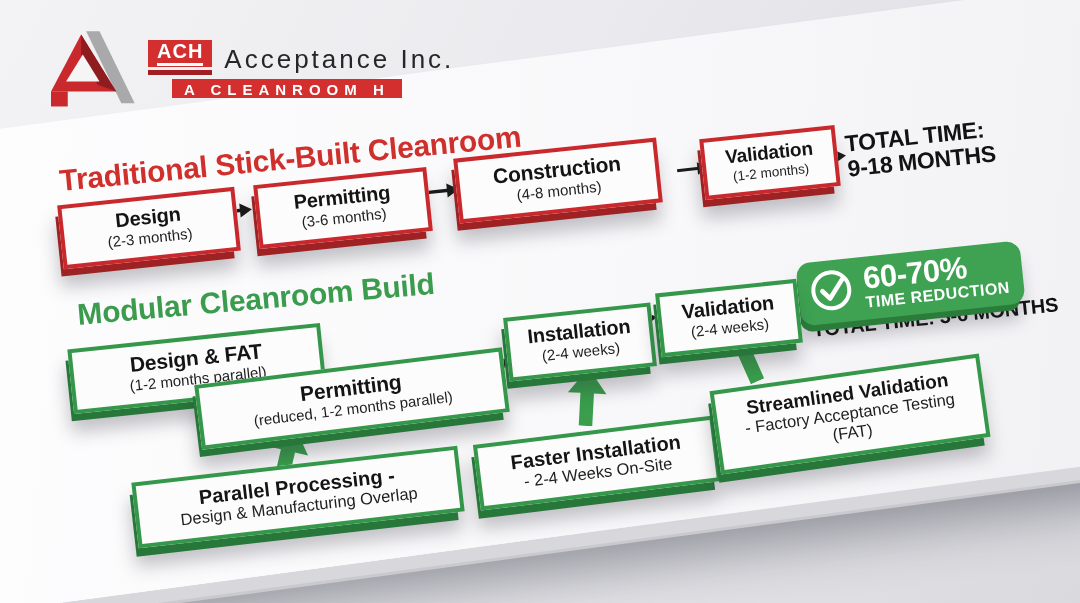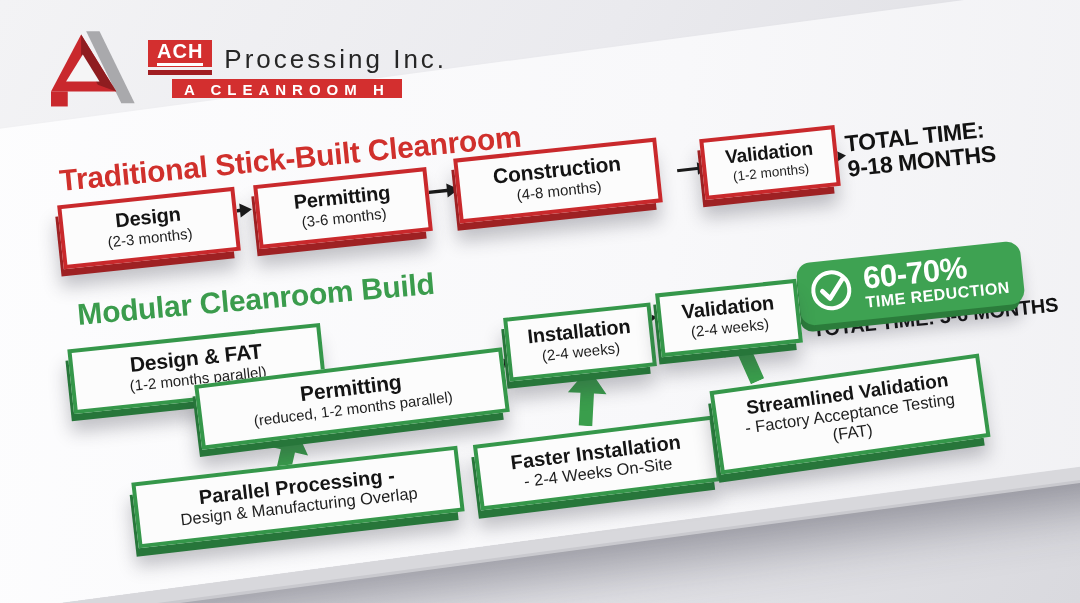--- a/index.html
+++ b/index.html
@@ -90,21 +90,21 @@
       <polygon points="42,10 84,78 62,70 42,34" fill="#8f1d20"></polygon>
       <polygon points="44,34 64,66 24,66" fill="#f5f5f6"></polygon>
       <polygon points="6,78 26,78 26,96 6,96" fill="#c9282d"></polygon>
     </svg>
     <div class="logo-col">
       <div class="logo-row">
         <div class="ach-wrap">
           <div class="ach-box"><span>ACH</span></div>
           <div class="ach-bar"></div>
         </div>
-        <div class="company">Processing Inc.</div>
+        <div class="company">Acceptance Inc.</div>
       </div>
       <div class="tagline">A CLEANROOM H</div>
     </div>
   </div>
 
   <div class="sec-title red-t abs" style="left:58px; top:164px; --r:-5.5deg;">Traditional Stick-Built Cleanroom</div>
 
   <div class="box red abs" style="left:60px; top:196px; width:150px; --r:-6deg;">
     <div class="box-title">Design</div>
     <div class="box-sub">(2-3 months)</div>

